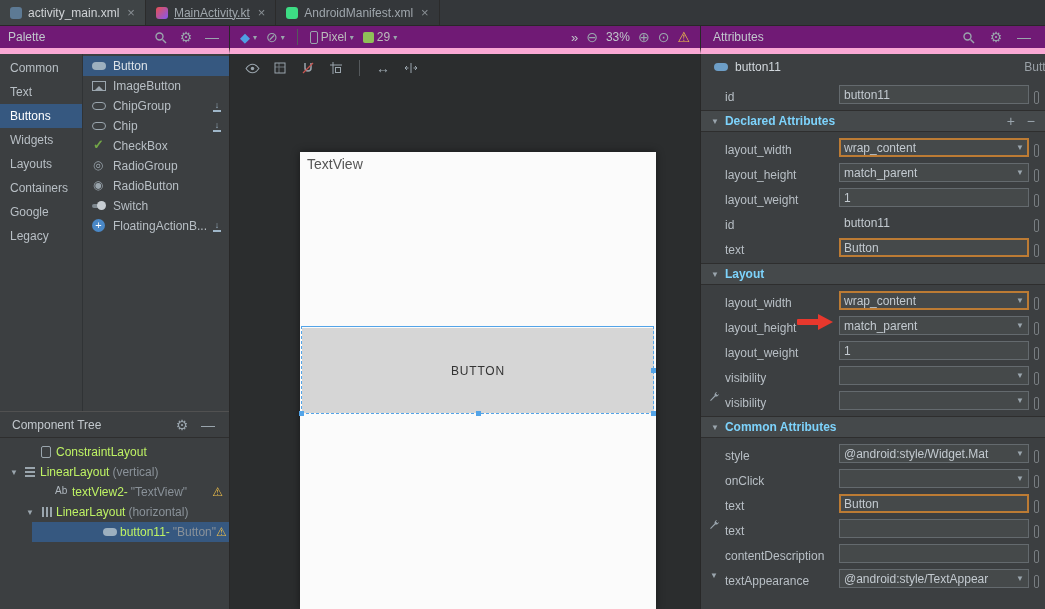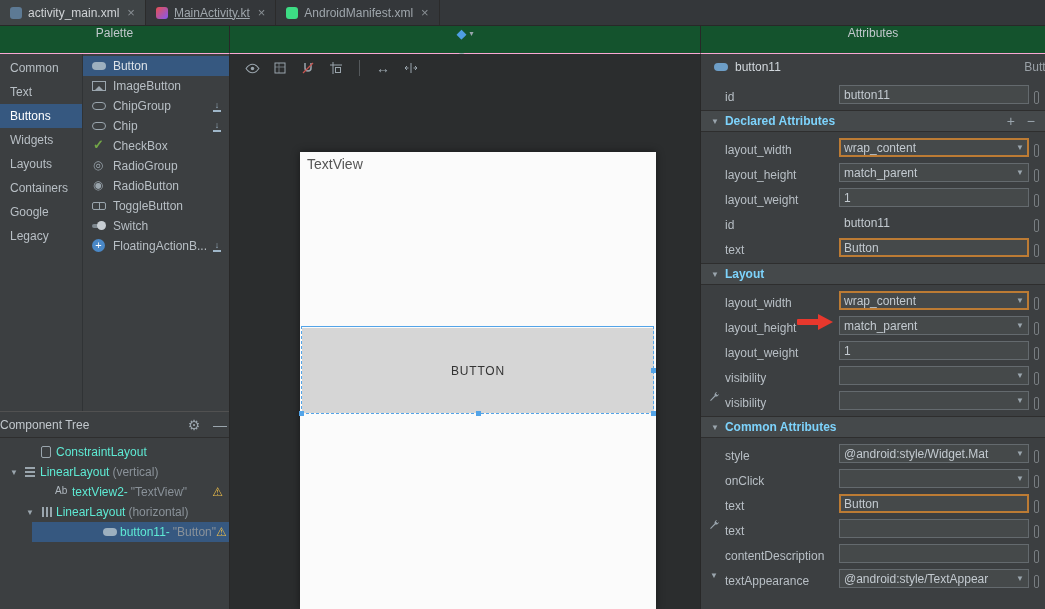--- a/index.html
+++ b/index.html
@@ -24,21 +24,21 @@
   .tab-label{white-space:nowrap;}
   .tab-label.underline{text-decoration:underline;}
   .tab-close{font-size:13px;color:#8a9095;margin-left:2px;}
   .tab-icon{width:12px;height:12px;border-radius:3px;display:inline-block;flex:none;}
   [data-icon="layout-file-icon"]{background:#5d7a94;}
   [data-icon="kotlin-file-icon"]{background:linear-gradient(135deg,#e8504f,#8558f0);}
   [data-icon="android-file-icon"]{background:#3ddc84;}
 
   
   .palette-header,.design-toolbar,.attributes-header{
-    display:flex;align-items:center;background:#14532d;border-bottom:1px solid #f9a8d4;flex-direction:column;}
+    display:flex;align-items:center;background:#701a75;border-bottom:6px solid #f9a8d4;}
   .palette-header{padding:0 8px;border-right:1px solid #282828;gap:8px;}
   .attributes-header{padding:0 12px;gap:10px;border-left:1px solid #282828;}
   .panel-title{color:#c2c8cd;}
   .spacer{flex:1;}
   .icon-btn{display:inline-flex;align-items:center;justify-content:center;width:18px;height:18px;color:#9aa5ad;cursor:default;}
   .glyph{font-size:14px;color:#9aa5ad;line-height:1;}
   .minus-glyph{font-size:14px;color:#9aa5ad;}
 
   .design-toolbar{padding:0 10px;gap:9px;}
   .dt-group{display:flex;align-items:center;gap:3px;}
@@ -78,28 +78,28 @@
   [data-icon="toggle-button-icon"]::before{content:"";position:absolute;left:1px;right:1px;top:3px;bottom:3px;border:1px solid #9aa5ad;border-radius:2px;}
   [data-icon="toggle-button-icon"]::after{content:"";position:absolute;left:50%;top:3px;bottom:3px;width:1px;background:#9aa5ad;}
   [data-icon="switch-icon"]::before{content:"";position:absolute;left:1px;right:2px;top:5px;bottom:5px;border-radius:4px;background:#7e888f;}
   [data-icon="switch-icon"]::after{content:"";position:absolute;right:1px;top:2px;width:9px;height:9px;border-radius:50%;background:#c7cdd2;}
   [data-icon="fab-icon"]::before{content:"+";position:absolute;left:1px;top:0;width:13px;height:13px;border-radius:50%;background:var(--fab-blue);color:#fff;text-align:center;line-height:12px;font-size:11px;}
   [data-icon="constraint-layout-icon"]::before{content:"";position:absolute;left:3px;right:3px;top:1px;bottom:1px;border:1px solid #9aa5ad;border-radius:2px;}
   [data-icon="linear-layout-vertical-icon"]::before{content:"";position:absolute;left:3px;right:3px;top:2px;height:2px;background:#9aa5ad;box-shadow:0 4px 0 #9aa5ad,0 8px 0 #9aa5ad;}
   [data-icon="linear-layout-horizontal-icon"]::before{content:"";position:absolute;top:2px;bottom:2px;left:4px;width:2px;background:#9aa5ad;box-shadow:4px 0 0 #9aa5ad,8px 0 0 #9aa5ad;}
   [data-icon="text-view-icon"]::before{content:"Ab";position:absolute;left:1px;top:0;font-size:10px;color:#b0b8bf;}
 
-  .ctree-header{height:26px;display:flex;align-items:center;padding:0 0;gap:8px;border-bottom:1px solid #2e2e2e;}
+  .ctree-header{height:26px;display:flex;align-items:center;padding:0 12px;gap:8px;border-bottom:1px solid #2e2e2e;}
   .ctree-body{flex:1;padding-top:4px;overflow:hidden;}
   .tree-row{height:20px;display:flex;align-items:center;padding-right:6px;cursor:default;}
   .tree-row.selected{background:var(--selection-blue);margin-left:32px;}
   .tree-indent{width:calc(var(--depth,0) * 16px + 6px);flex:none;}
   .tree-arrow{width:16px;text-align:center;font-size:8px;color:#9aa5ad;visibility:hidden;flex:none;}
   .tree-arrow.show{visibility:visible;}
-  .tree-label{color:#5eead4;white-space:nowrap;margin-left:2px;}
+  .tree-label{color:#bef264;white-space:nowrap;margin-left:2px;}
   .tree-suffix{color:#8a9299;margin-left:3px;white-space:nowrap;}
   .tree-warning{margin-left:auto;color:var(--warning-yellow);visibility:hidden;font-size:12px;}
   .tree-warning.show{visibility:visible;}
 
   
   .center-panel{display:flex;flex-direction:column;background:#2b2d2e;overflow:hidden;}
   .canvas-toolbar{height:28px;display:flex;align-items:center;gap:12px;padding:0 14px;flex:none;}
   .ct-icon{display:inline-flex;align-items:center;justify-content:center;width:16px;height:16px;color:#9aa5ad;}
   .canvas-surface{flex:1;position:relative;}
   .artboard{position:absolute;left:70px;top:70px;width:356px;height:calc(100% - 70px);background:#fbfbfb;box-shadow:0 0 8px rgba(0,0,0,.45);}
@@ -322,28 +322,20 @@
 
           <div class="pal-item">
             <span class="pal-icon" data-icon="radio-button-icon"></span>
             <span>RadioButton</span>
             <span class="pal-dl">
               <span class="dl-arrow">↓</span>
               <span class="dl-bar"></span>
             </span>
           </div>
 
-          <div class="pal-item">
-            <span class="pal-icon" data-icon="toggle-button-icon"></span>
-            <span>ToggleButton</span>
-            <span class="pal-dl">
-              <span class="dl-arrow">↓</span>
-              <span class="dl-bar"></span>
-            </span>
-          </div>
 
           <div class="pal-item">
             <span class="pal-icon" data-icon="switch-icon"></span>
             <span>Switch</span>
             <span class="pal-dl">
               <span class="dl-arrow">↓</span>
               <span class="dl-bar"></span>
             </span>
           </div>
 

